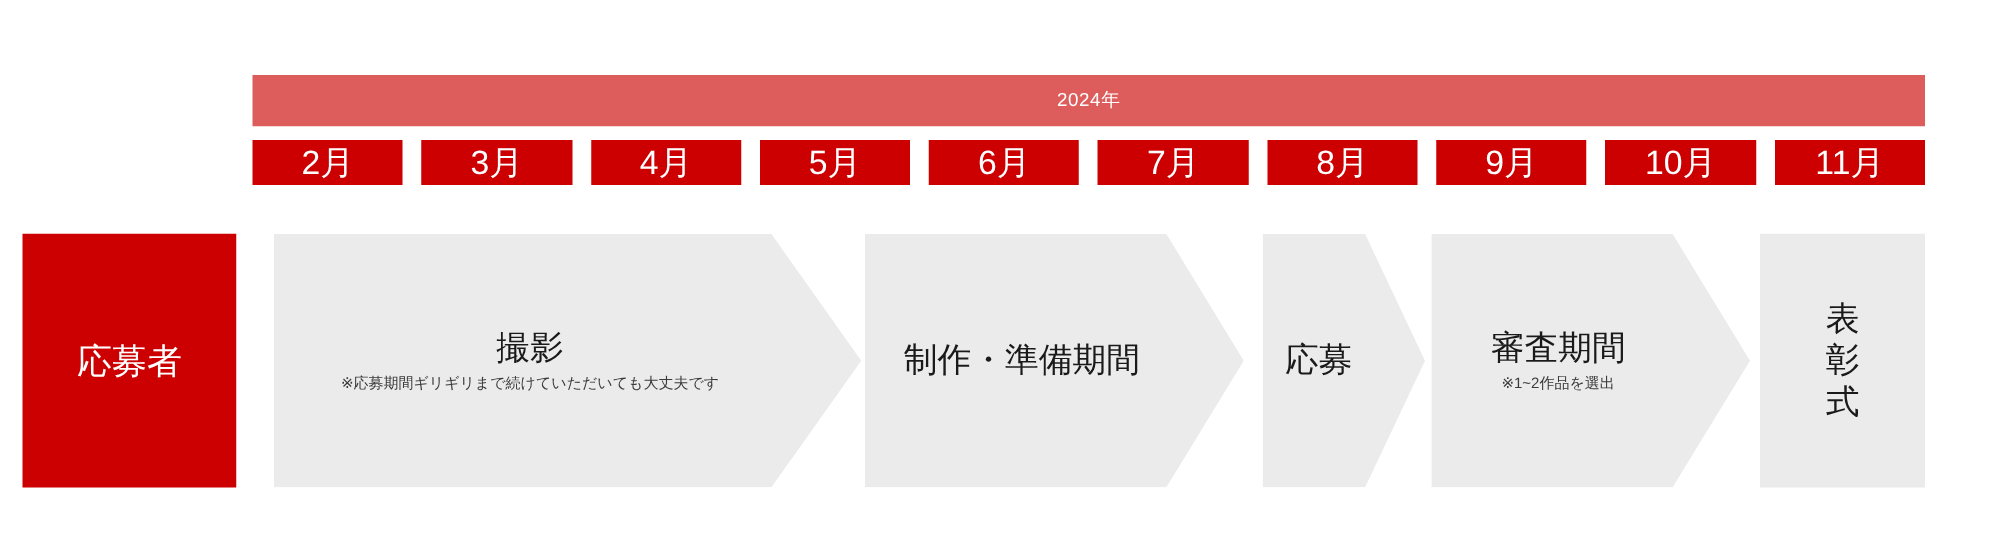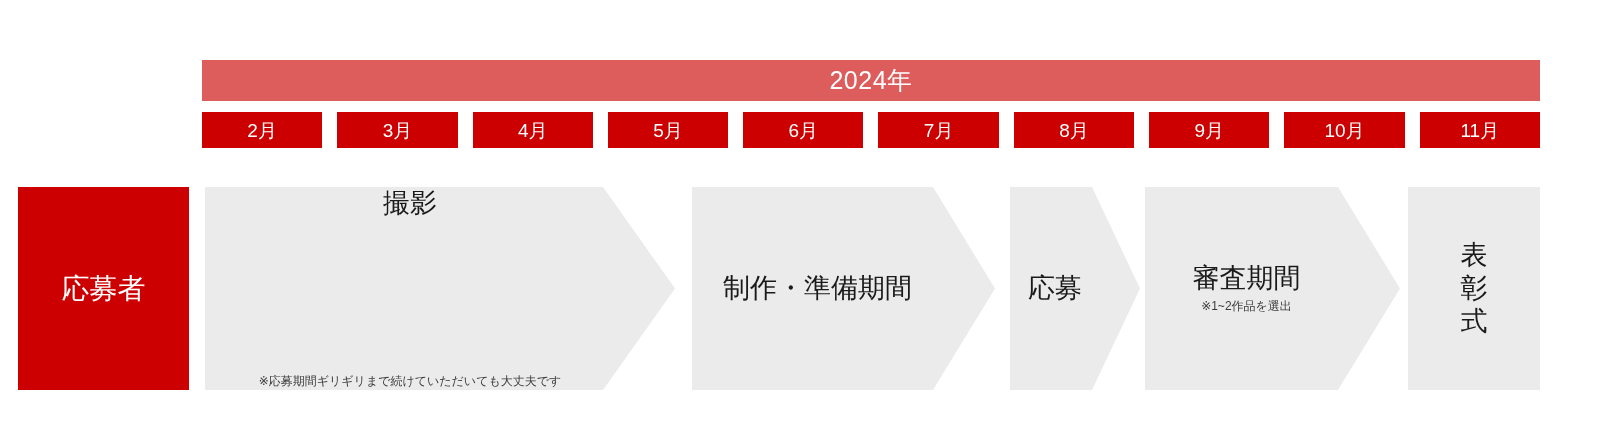--- a/index.html
+++ b/index.html
@@ -30,21 +30,21 @@
     top: 60px;
     width: 1338px;
     height: 41px;
     background: #dd5c5c;
     display: flex;
     align-items: center;
     justify-content: center;
   }
   .year-bar-label {
     color: #ffffff;
-    font-size: 25px;
+    font-size: 15px;
     letter-spacing: 0.5px;
     line-height: 1;
   }
 
   
   .month-strip {
     position: absolute;
     left: 202px;
     top: 112px;
     width: 1338px;
@@ -54,21 +54,21 @@
   }
   .month-box {
     flex: 1 1 0;
     background: #cc0000;
     display: flex;
     align-items: center;
     justify-content: center;
   }
   .month-label {
     color: #ffffff;
-    font-size: 19px;
+    font-size: 27px;
     line-height: 1;
   }
 
   
   .phase-row {
     position: absolute;
     left: 0;
     top: 187px;
     width: 1600px;
     height: 203px;
@@ -112,25 +112,24 @@
   .phase-sub {
     margin-top: 3px;
     font-size: 12px;
     color: #3a3a3a;
     line-height: 1.3;
     white-space: nowrap;
   }
 
   
   #phase-shooting {
-    left: 205px;
+    left: 219px;
     width: 470px;
     clip-path: polygon(0 0, calc(100% - 72px) 0, 100% 50%, calc(100% - 72px) 100%, 0 100%);
     padding-right: 60px;
-    justify-content: space-between;
   }
   #phase-production {
     left: 692px;
     width: 303px;
     clip-path: polygon(0 0, calc(100% - 62px) 0, 100% 50%, calc(100% - 62px) 100%, 0 100%);
     padding-right: 52px;
   }
   #phase-apply {
     left: 1010px;
     width: 130px;

